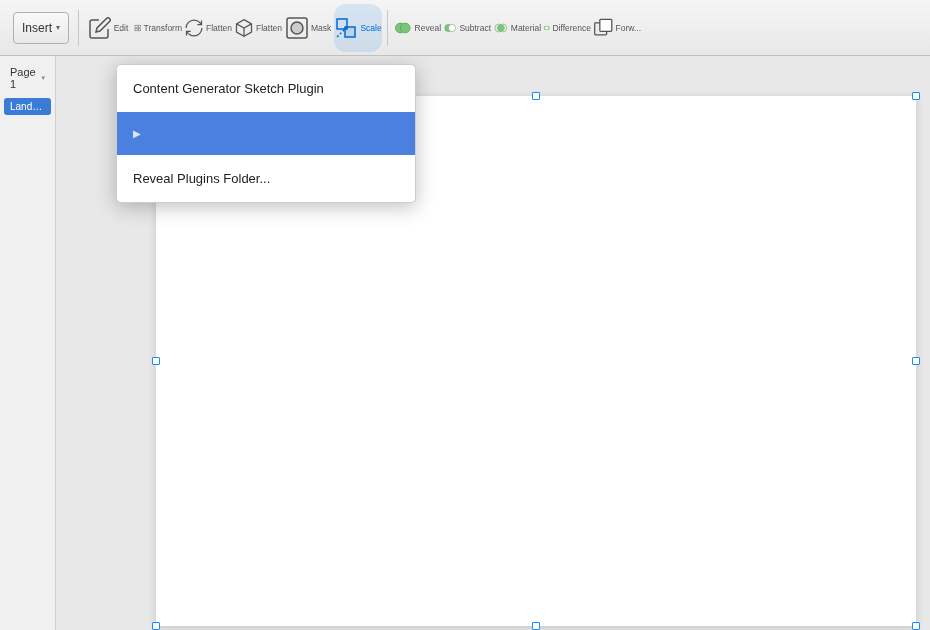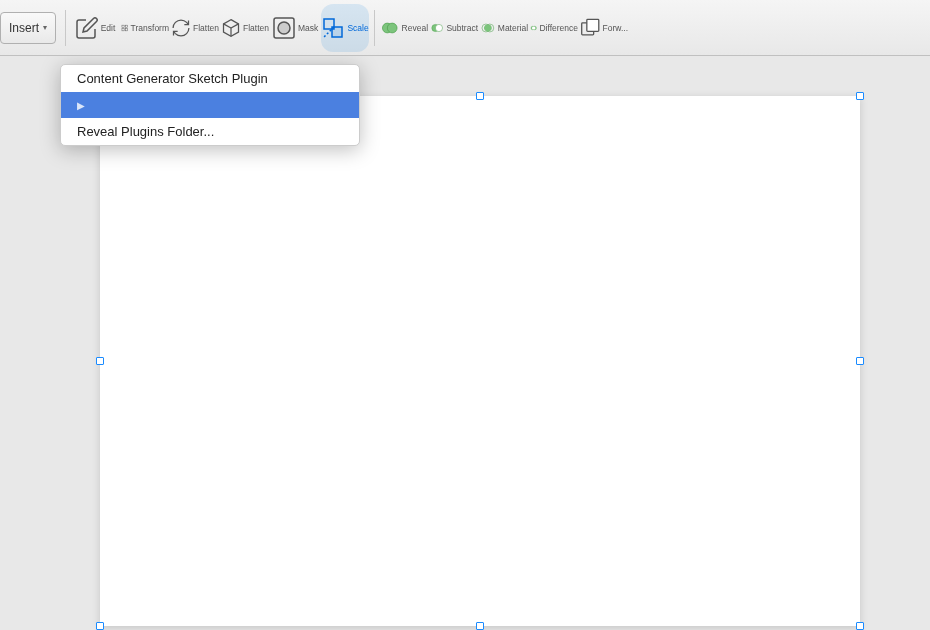--- a/index.html
+++ b/index.html
@@ -12,21 +12,21 @@
       position: relative;
     }
 
     
     .toolbar {
       height: 56px;
       background: linear-gradient(to bottom, #f5f5f5, #e8e8e8);
       border-bottom: 1px solid #c0c0c0;
       display: flex;
       align-items: center;
-      padding: 0 0;
+      padding: 0 13px;
       position: relative;
       z-index: 10;
     }
 
     .toolbar-left {
       display: flex;
       align-items: center;
       gap: 2px;
     }
 
@@ -185,21 +185,21 @@
       box-shadow: 0 4px 20px rgba(0,0,0,0.25);
       border: 1px solid #ccc;
       z-index: 100;
       overflow: hidden;
     }
 
     .menu-item {
       display: flex;
       align-items: center;
       justify-content: space-between;
-      padding: 6px 16px;
+      padding: 16px 16px;
       font-size: 13px;
       color: #222;
       cursor: pointer;
       min-height: 26px;
     }
 
     .menu-item.highlighted {
       background: #4b80e0;
       color: white;
     }
@@ -335,20 +335,31 @@
         <rect x="8" y="2" width="14" height="14" rx="1" fill="white" stroke="#555"></rect>
       </svg>
       <span class="btn-label">Forw...</span>
     </div>
 
   </div>
 </div>
 
 <div class="main-area">
 
+  <div class="left-sidebar">
+    <div class="page-section">
+      <div class="page-item">
+        <span style="font-size:11px;color:#333;">Page 1</span>
+        <span class="page-arrow">▾</span>
+      </div>
+    </div>
+    <div class="layer-item">
+      <span>Lands...</span>
+    </div>
+  </div>
 
   <div class="canvas-area">
 
     <div class="artboard">
       <div class="handle top-left"></div>
       <div class="handle top-mid"></div>
       <div class="handle top-right"></div>
       <div class="handle mid-left"></div>
       <div class="handle mid-right"></div>
       <div class="handle bot-left"></div>

